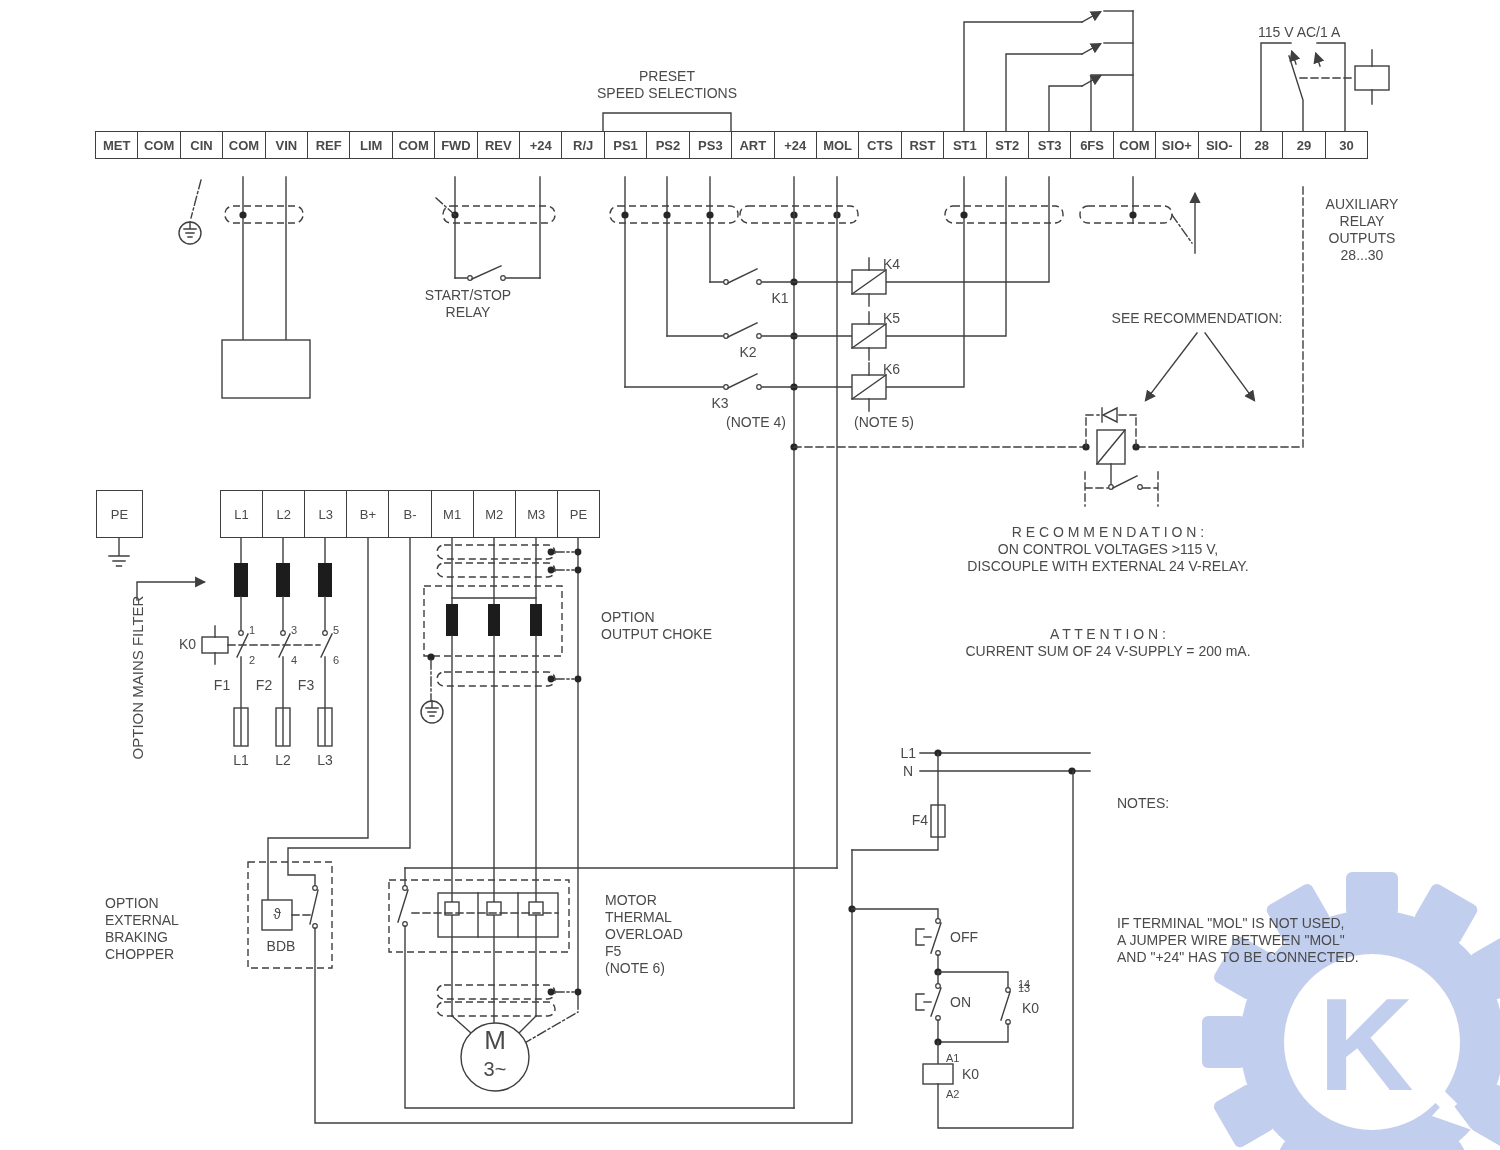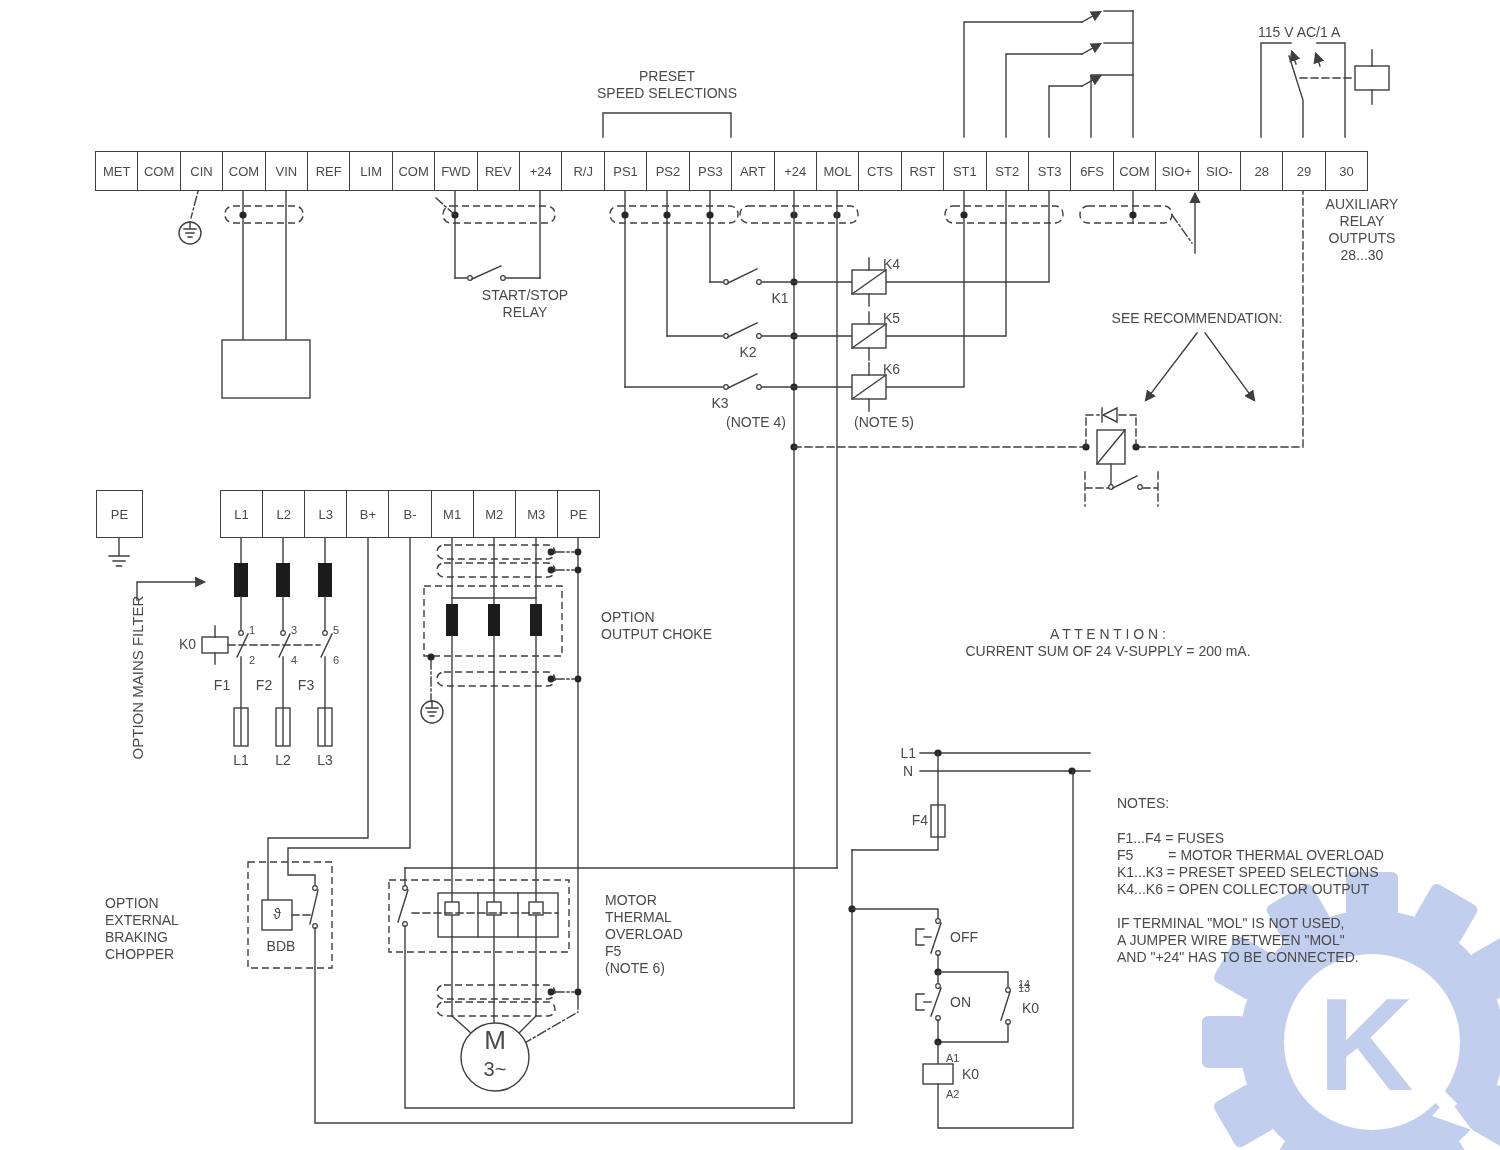--- a/index.html
+++ b/index.html
@@ -330,21 +330,21 @@
       <path class="w" d="M916,994 V1010 M916,994 H924 M916,1010 H924"></path>
         <path class="w dash" d="M924,1002 H933"></path>
       <path class="w" d="M938,1020 V1042"></path>
       <circle class="dot" cx="938" cy="1042" r="3.6"></circle>
       <path class="w" d="M938,1042 V1064"></path>
       <rect class="box" x="923" y="1064" width="30" height="20"></rect>
       <path class="w" d="M938,1084 V1128 H1073 V771"></path>
     </g>
   </svg>
 
-  <div class="strip" style="left:95px;top:151px;width:1273px;height:40px;">
+  <div class="strip" style="left:95px;top:131px;width:1273px;height:28px;font-weight:bold;">
       <div class="tcell">MET</div>
       <div class="tcell">COM</div>
       <div class="tcell">CIN</div>
       <div class="tcell">COM</div>
       <div class="tcell">VIN</div>
       <div class="tcell">REF</div>
       <div class="tcell">LIM</div>
       <div class="tcell">COM</div>
       <div class="tcell">FWD</div>
       <div class="tcell">REV</div>
@@ -383,34 +383,35 @@
       <div class="tcell">M3</div>
       <div class="tcell">PE</div>
     </div>
 
   <div class="lbl c" style="left:667px;top:68px;"><div>PRESET</div><div>SPEED SELECTIONS</div></div>
 
   <div class="lbl" style="left:1258px;top:24px;">115 V AC/1 A</div>
 
   <div class="lbl c" style="left:1362px;top:196px;"><div>AUXILIARY</div><div>RELAY</div><div>OUTPUTS</div><div>28...30</div></div>
 
-  <div class="lbl c" style="left:525px;top:287px;"><div>START/STOP</div><div>RELAY</div></div>
+  <div class="lbl c" style="left:468px;top:287px;"><div>START/STOP</div><div>RELAY</div></div>
 
 
   <div class="lbl c" style="left:780px;top:290px;">K1</div>
   <div class="lbl c" style="left:748px;top:344px;">K2</div>
   <div class="lbl c" style="left:720px;top:395px;">K3</div>
   <div class="lbl c" style="left:756px;top:414px;">(NOTE 4)</div>
   <div class="lbl" style="left:883px;top:256px;text-align:center;">K4</div>
   <div class="lbl" style="left:883px;top:310px;">K5</div>
   <div class="lbl" style="left:883px;top:361px;">K6</div>
   <div class="lbl c" style="left:884px;top:414px;">(NOTE 5)</div>
 
   <div class="lbl c" style="left:1197px;top:310px;">SEE RECOMMENDATION:</div>
 
+  <div class="lbl c" style="left:1108px;top:524px;"><div>R E C O M M E N D A T I O N :</div><div>ON CONTROL VOLTAGES &gt;115 V,</div><div>DISCOUPLE WITH EXTERNAL 24 V-RELAY.</div></div>
   <div class="lbl c" style="left:1108px;top:594px;margin-top:32px;"><div>A T T E N T I O N :</div><div>CURRENT SUM OF 24 V-SUPPLY = 200 mA.</div></div>
 
   <div class="lbl vert" style="left:17px;top:669px;width:240px;font-size:15px;">OPTION MAINS FILTER</div>
 
   <div class="lbl r" style="left:196px;top:636px;">K0</div>
   <div class="lbl sm" style="left:249px;top:624px;">1</div>
   <div class="lbl sm" style="left:249px;top:654px;">2</div>
   <div class="lbl sm" style="left:291px;top:624px;">3</div>
   <div class="lbl sm" style="left:291px;top:654px;">4</div>
   <div class="lbl sm" style="left:333px;top:624px;">5</div>
@@ -440,16 +441,15 @@
   <div class="lbl" style="left:950px;top:929px;">OFF</div>
   <div class="lbl" style="left:950px;top:994px;">ON</div>
   <div class="lbl sm" style="left:1018px;top:982px;">13</div>
   <div class="lbl" style="left:1022px;top:1000px;">K0</div>
   <div class="lbl sm" style="left:1018px;top:978px;">14</div>
   <div class="lbl sm" style="left:946px;top:1052px;">A1</div>
   <div class="lbl" style="left:962px;top:1066px;">K0</div>
   <div class="lbl sm" style="left:946px;top:1088px;">A2</div>
 
   <div class="lbl" style="left:1117px;top:795px;">NOTES:</div>
-  <div class="lbl" style="left:1117px;top:830px;"><div>F1...F4 = FUSES</div><div>F5         = MOTOR THERMAL OVERLOAD</div><div>K1...K3 = PRESET SPEED SELECTIONS</div><div>K4...K6 = OPEN COLLECTOR OUTPUT</div></div>
   <div class="lbl" style="left:1117px;top:915px;"><div>IF TERMINAL "MOL" IS NOT USED,</div><div>A JUMPER WIRE BETWEEN "MOL"</div><div>AND "+24" HAS TO BE CONNECTED.</div></div>
 
 </div>
 
 </body></html>

